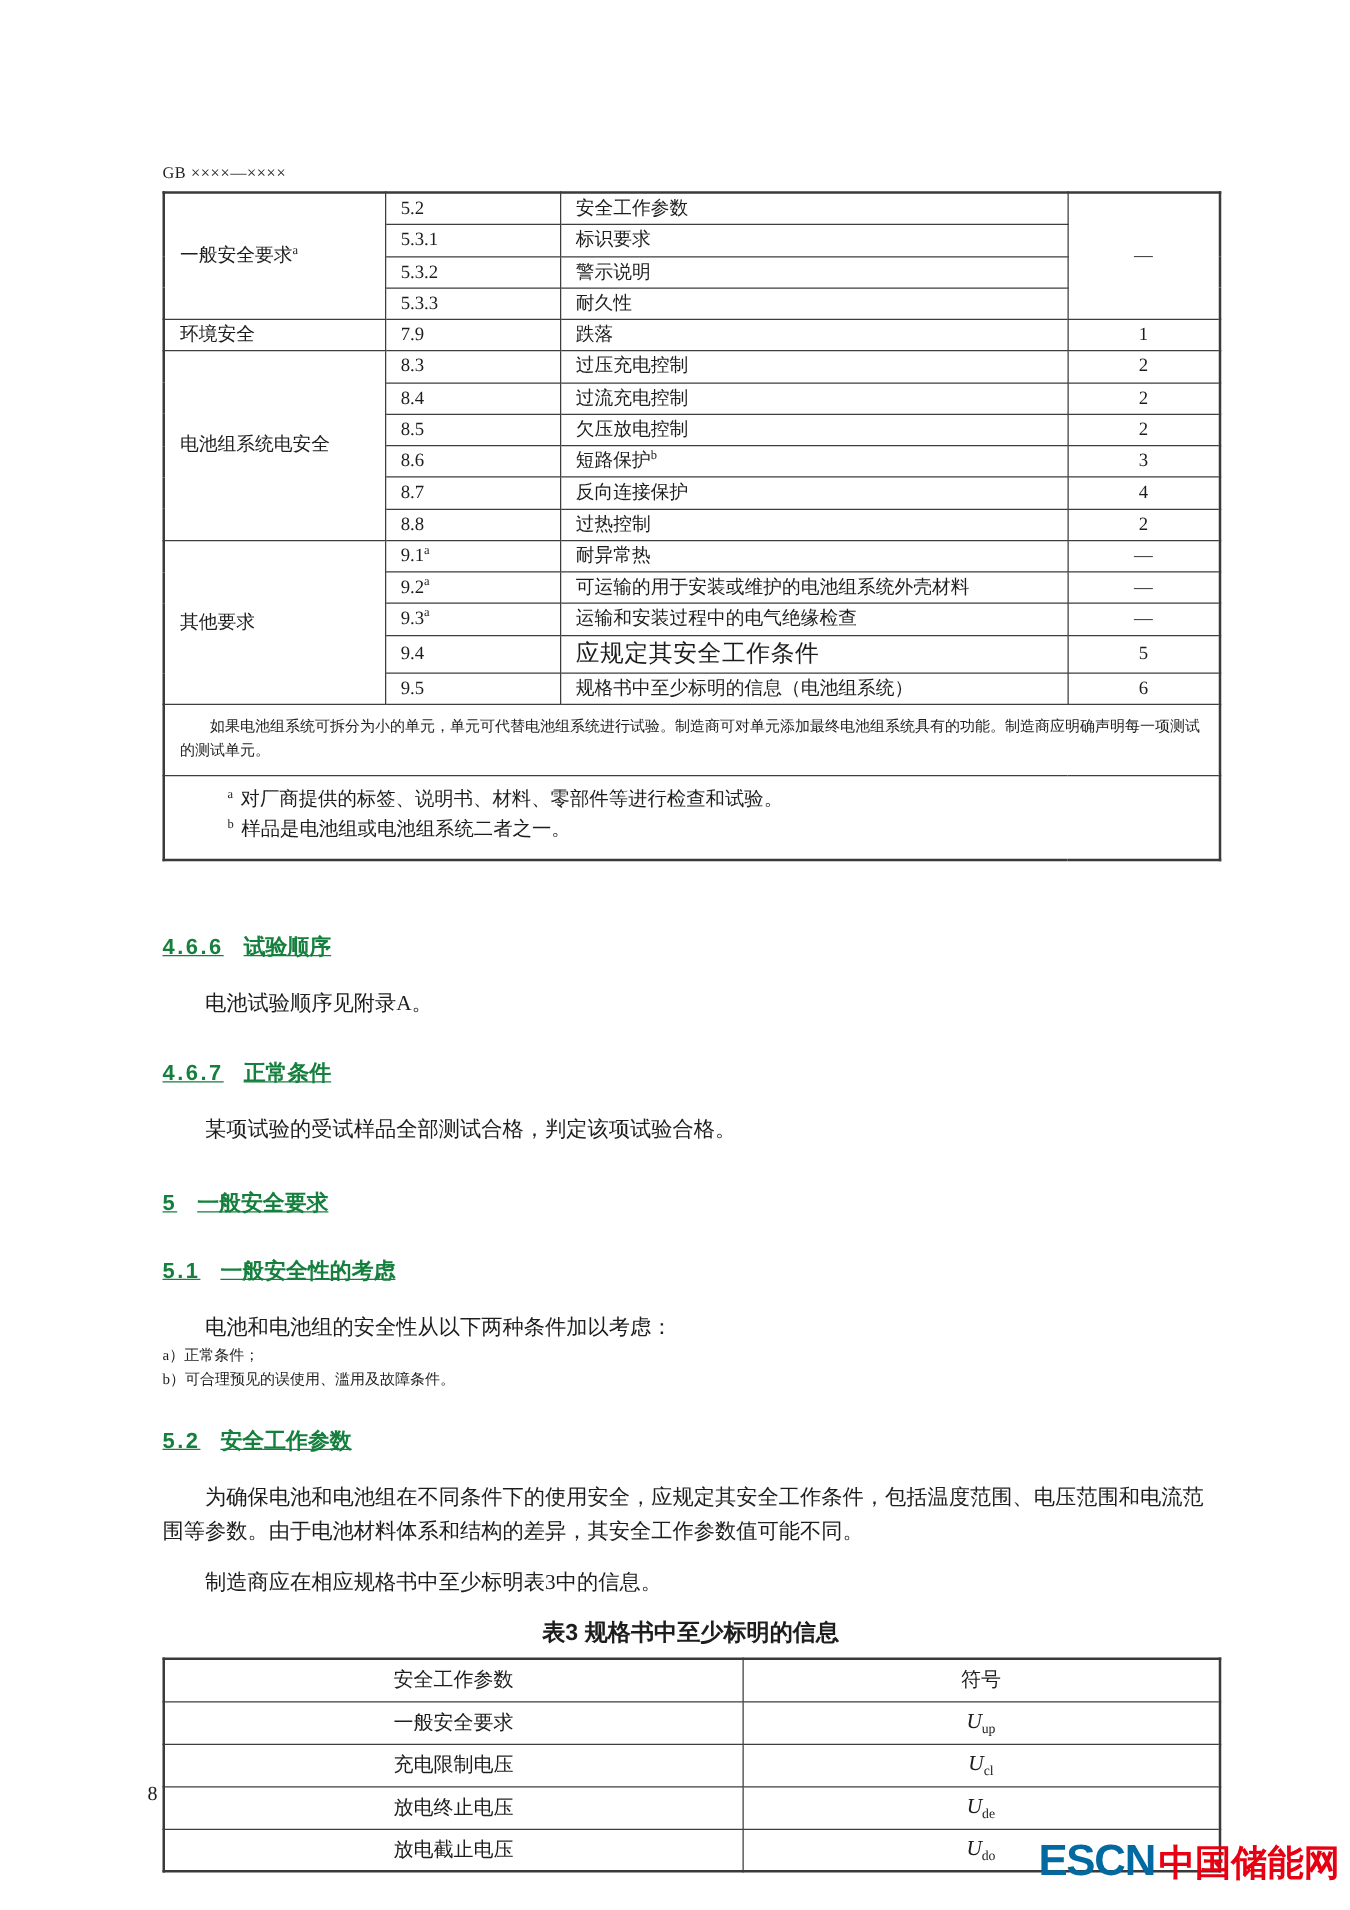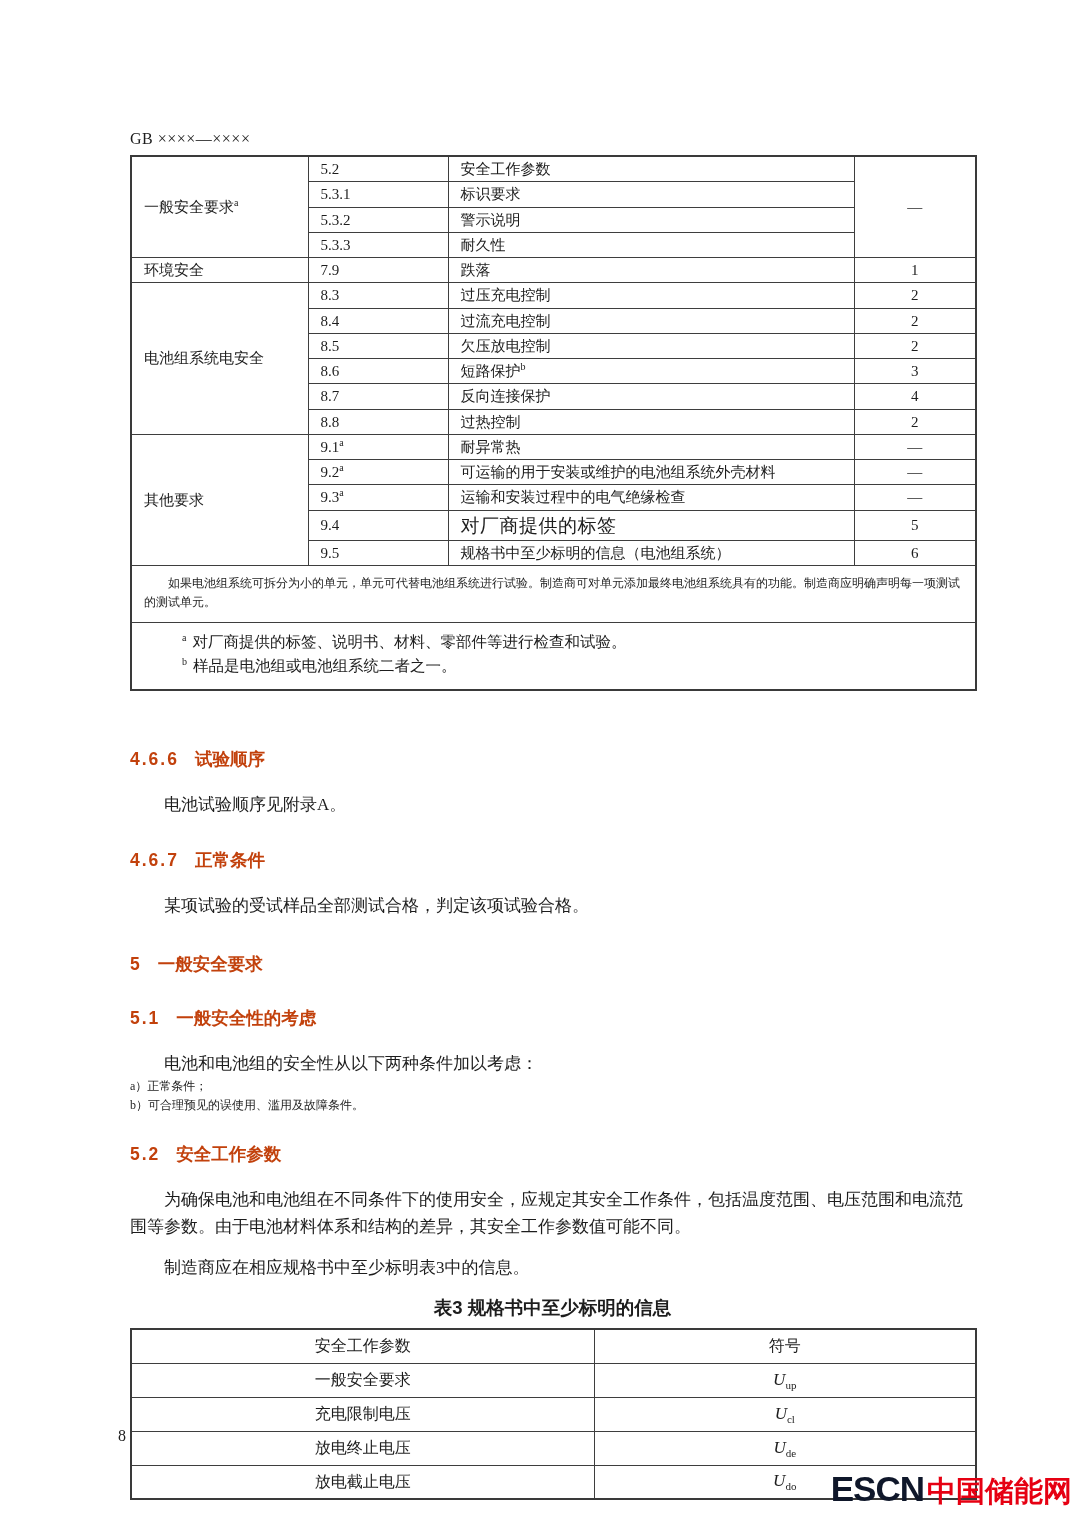--- a/index.html
+++ b/index.html
@@ -8,21 +8,21 @@
     width: 1080px; height: 1528px;
     background: #ffffff;
     position: relative;
     overflow: hidden;
     font-family: "Liberation Serif", "DejaVu Serif", serif;
     color: #1d1d1d;
   }
   .content { padding: 130px 105px 0 130px; }
 
   .doc-code {
-    font-size: 16px;
+    font-size: 13px;
     letter-spacing: 0.5px;
     margin-bottom: 7px;
   }
 
   
   table.t1 {
     border-collapse: collapse;
     width: 845px;
     table-layout: fixed;
     border: 2px solid #3a3a3a;
@@ -46,22 +46,23 @@
   .t1 .note-cell p { margin: 0; text-indent: 2em; line-height: 1.55; }
   .t1 .fn-cell { padding: 5px 12px 9px 38px; font-size: 15.5px; }
   .t1 .fn-line { margin: 3px 12px; line-height: 1.4; }
   .t1 .fn-line sup { font-size: 10px; margin-right: 6px; }
 
   
   .sec-heading {
     font-family: "Liberation Sans", "DejaVu Sans", sans-serif;
     font-weight: bold;
     font-size: 17.5px;
-    color: #c2410c;
+    color: #15803d;
     margin: 0;
+    text-decoration: underline;
   }
   .sec-heading .num { margin-right: 16px; letter-spacing: 2px; }
   .h-466 { margin-top: 56px; }
   .h-467 { margin-top: 30px; }
   .h-5   { margin-top: 32px; }
   .h-51  { margin-top: 30px; }
   .h-52  { margin-top: 26px; }
 
   .para {
     font-size: 17px;
@@ -203,21 +204,21 @@
         <td class="item">可运输的用于安装或维护的电池组系统外壳材料</td>
         <td class="count">—</td>
       </tr>
       <tr>
         <td class="clause"><span>9.3</span><sup class="supm">a</sup></td>
         <td class="item">运输和安装过程中的电气绝缘检查</td>
         <td class="count">—</td>
       </tr>
       <tr>
         <td class="clause">9.4</td>
-        <td class="item item-large">对厂商提供的标签</td>
+        <td class="item item-large">应规定其安全工作条件</td>
         <td class="count">5</td>
       </tr>
       <tr>
         <td class="clause">9.5</td>
         <td class="item">规格书中至少标明的信息（电池组系统）</td>
         <td class="count">6</td>
       </tr>
 
       <tr>
         <td class="note-cell" colspan="4">
@@ -279,14 +280,14 @@
         <td><span class="sym"><span>U</span><sub>do</sub></span></td>
       </tr>
     </tbody>
   </table>
 
 </div>
 
 <div class="page-number">8</div>
 
 <div class="escn-logo">
-  <span class="en" style="color: #0f172a;">ESCN</span><span class="cn" style="color: rgb(230, 0, 18);">中国储能网</span>
+  <span class="en" style="color: #0369a1;">ESCN</span><span class="cn" style="color: rgb(230, 0, 18);">中国储能网</span>
 </div>
 
 </body></html>

